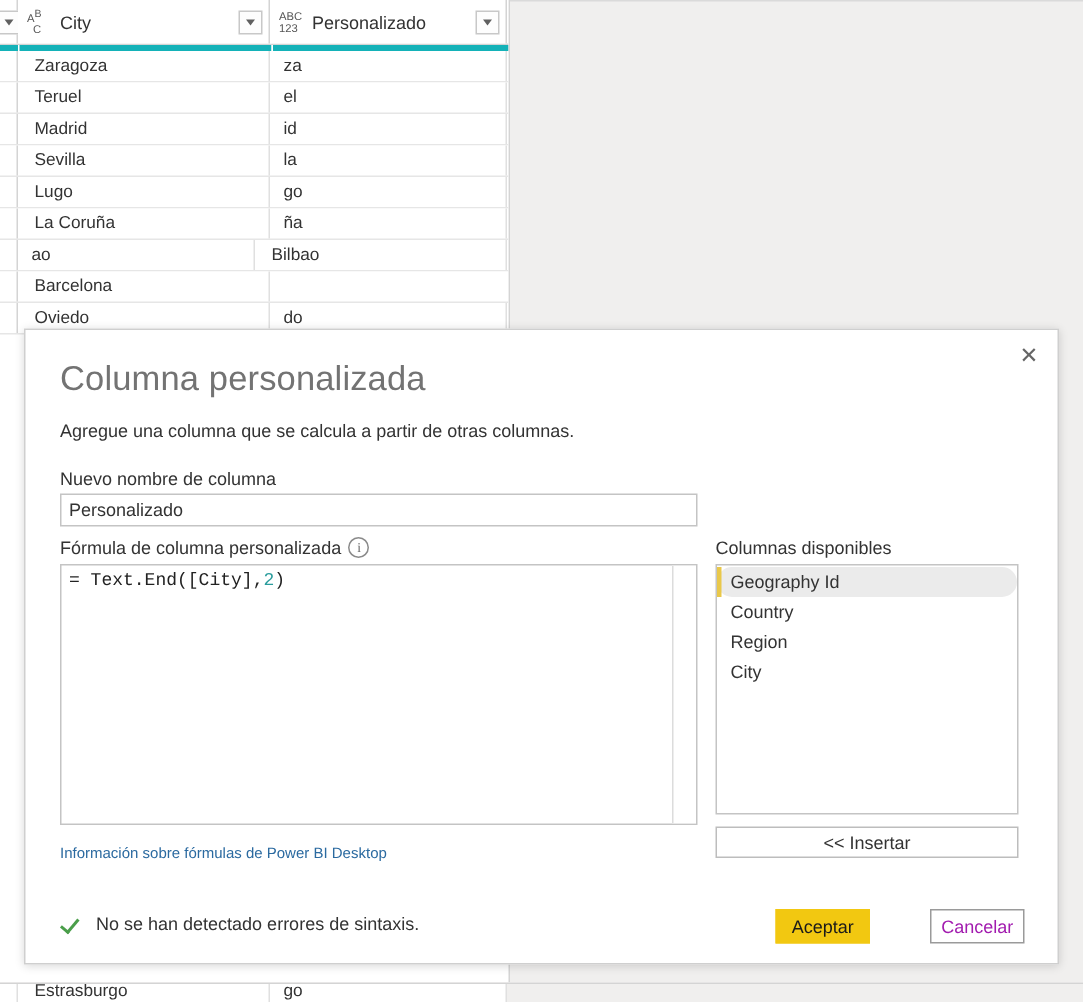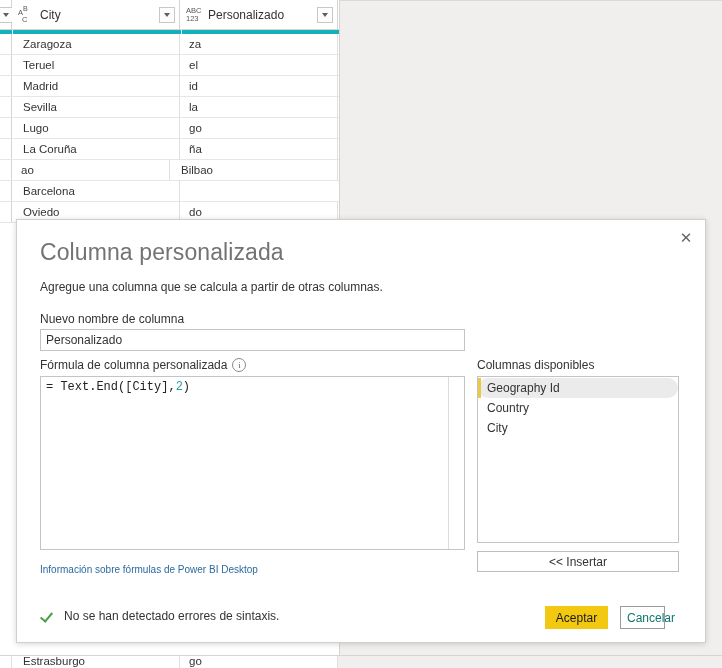--- a/index.html
+++ b/index.html
@@ -373,44 +373,44 @@
     background: #ffffff;
     box-sizing: border-box;
     font-family: "Liberation Sans", sans-serif;
     font-size: 12px;
     color: #333;
     cursor: pointer;
   }
 
   #btn-ok {
     position: absolute;
-    left: 528px;
+    left: 500px;
     top: 386px;
     width: 63px;
     height: 23px;
     background: #f2c811;
     border: 1px solid #f2c811;
     box-sizing: border-box;
     font-family: "Liberation Sans", sans-serif;
     font-size: 12px;
     color: #1a1a1a;
     cursor: pointer;
   }
   #btn-cancel {
     position: absolute;
     left: 603px;
     top: 386px;
-    width: 45px;
+    width: 63px;
     height: 23px;
     background: #ffffff;
     border: 1px solid #9a9a9a;
     box-sizing: border-box;
     font-family: "Liberation Sans", sans-serif;
     font-size: 12px;
-    color: #0f766e;
+    color: #a21caf;
     cursor: pointer;
   }
 </style>
 </head>
 <body>
 
 <div id="pq-background">
 
   <div id="grid-panel">
 
@@ -536,19 +536,20 @@
 
   <div id="status-row">
     <span class="check-mark"></span>
     <span id="status-text">No se han detectado errores de sintaxis.</span>
   </div>
 
   <div class="field-label" id="lbl-avail">Columnas disponibles</div>
   <div id="avail-list">
       <div class="avail-item selected">Geography Id</div>
       <div class="avail-item">Country</div>
+      <div class="avail-item">Region</div>
       <div class="avail-item">City</div>
     </div>
 
   <button id="btn-insert">&lt;&lt; Insertar</button>
   <button id="btn-ok">Aceptar</button>
   <button id="btn-cancel">Cancelar</button>
 </div>
 
 </body></html>

